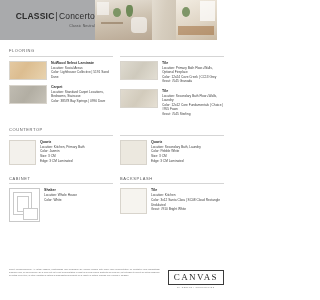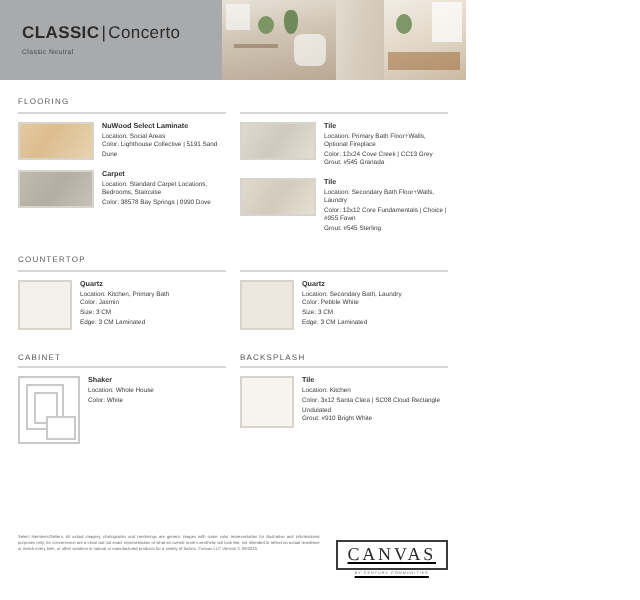--- a/index.html
+++ b/index.html
@@ -7,22 +7,23 @@
     width: 233px; height: 300px;
     background: #ffffff;
     font-family: "Liberation Sans", sans-serif;
     overflow: hidden;
   }
   .page { position: relative; width: 233px; height: 300px; background: #fff; }
 
   
   .header { position: relative; display: flex; height: 40px; width: 233px; }
   .header-left {
-    width: 111px; height: 40px; background: #a9aaac;
+    width: 95px; height: 40px; background: #a9aaac;
     padding: 11px 0 0 11px;
+    text-align: right;
   }
   .title { font-size: 8.5px; letter-spacing: .2px; color: #2b2b2b; white-space: nowrap; }
   .title .brand { font-weight: bold; }
   .title .bar { font-weight: normal; margin: 0 1px; }
   .title .collection { font-weight: normal; }
   .subtitle { font-size: 3.4px; color: #4a4a4a; margin-top: 3px; letter-spacing: .2px; }
 
   .header-photos { display: flex; width: 122px; height: 40px; }
   .photo { position: relative; height: 40px; overflow: hidden; }
   .photo-living { width: 57px; background: linear-gradient(170deg,#e8e2d8 0%,#cfc4b3 45%,#b9a894 100%); }
@@ -62,21 +63,21 @@
   .specs { flex: 1 1 auto; min-width: 0; }
   .spec-title { font-size: 3.6px; font-weight: bold; color: #2e2e2e; margin-bottom: 1px; }
   .spec-line { font-size: 3.2px; color: #3d3d3d; line-height: 1.42; }
 
   
   .footer {
     position: absolute; left: 0; bottom: 0; width: 233px; height: 40px;
     display: flex; align-items: flex-start; padding: 8px 9px 0 9px; gap: 8px;
   }
   .disclaimer { width: 152px; font-size: 2.1px; line-height: 1.5; color: #6b6b6b; text-align: justify; }
-  .logo-wrap { flex: 1 1 auto; display: flex; flex-direction: column; align-items: center; padding-top: 2px; text-decoration: underline; }
+  .logo-wrap { flex: 1 1 auto; display: flex; flex-direction: column; align-items: center; padding-top: 2px; }
   .logo-box { border: .5px solid #3a3a3a; padding: 2px 5px 1.5px 5px; }
   .logo-text { font-family: "Liberation Serif", serif; font-size: 9px; letter-spacing: 1.4px; color: #2a2a2a; line-height: 1; }
   .logo-sub { font-size: 1.9px; letter-spacing: .5px; color: #6d6d6d; margin-top: 1.5px; }
 </style>
 </head>
 <body>
 
 <div class="page">
 
   <div class="header">

